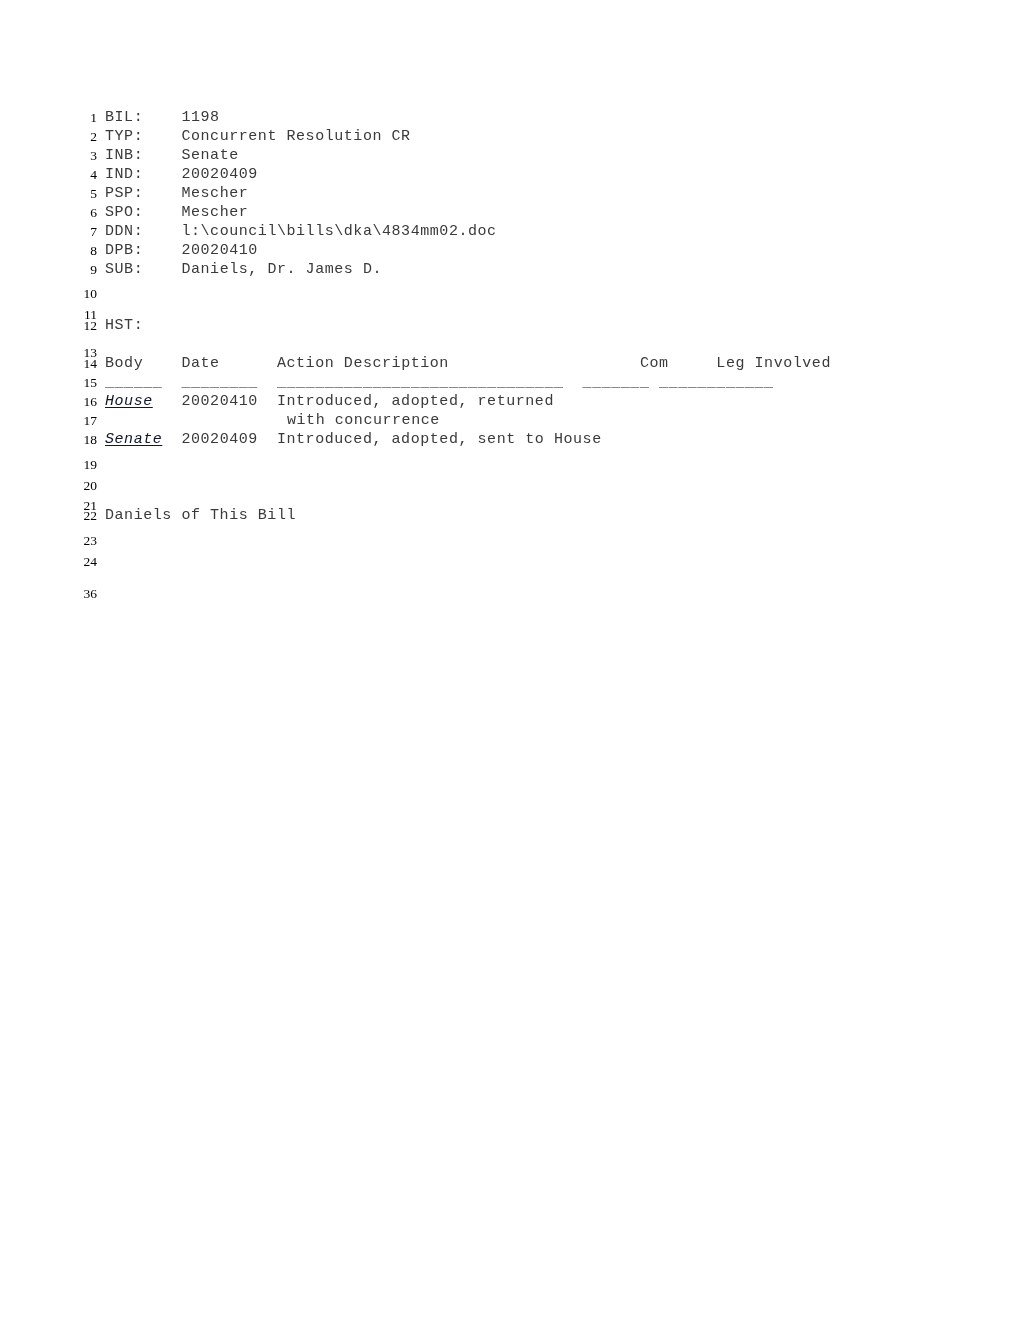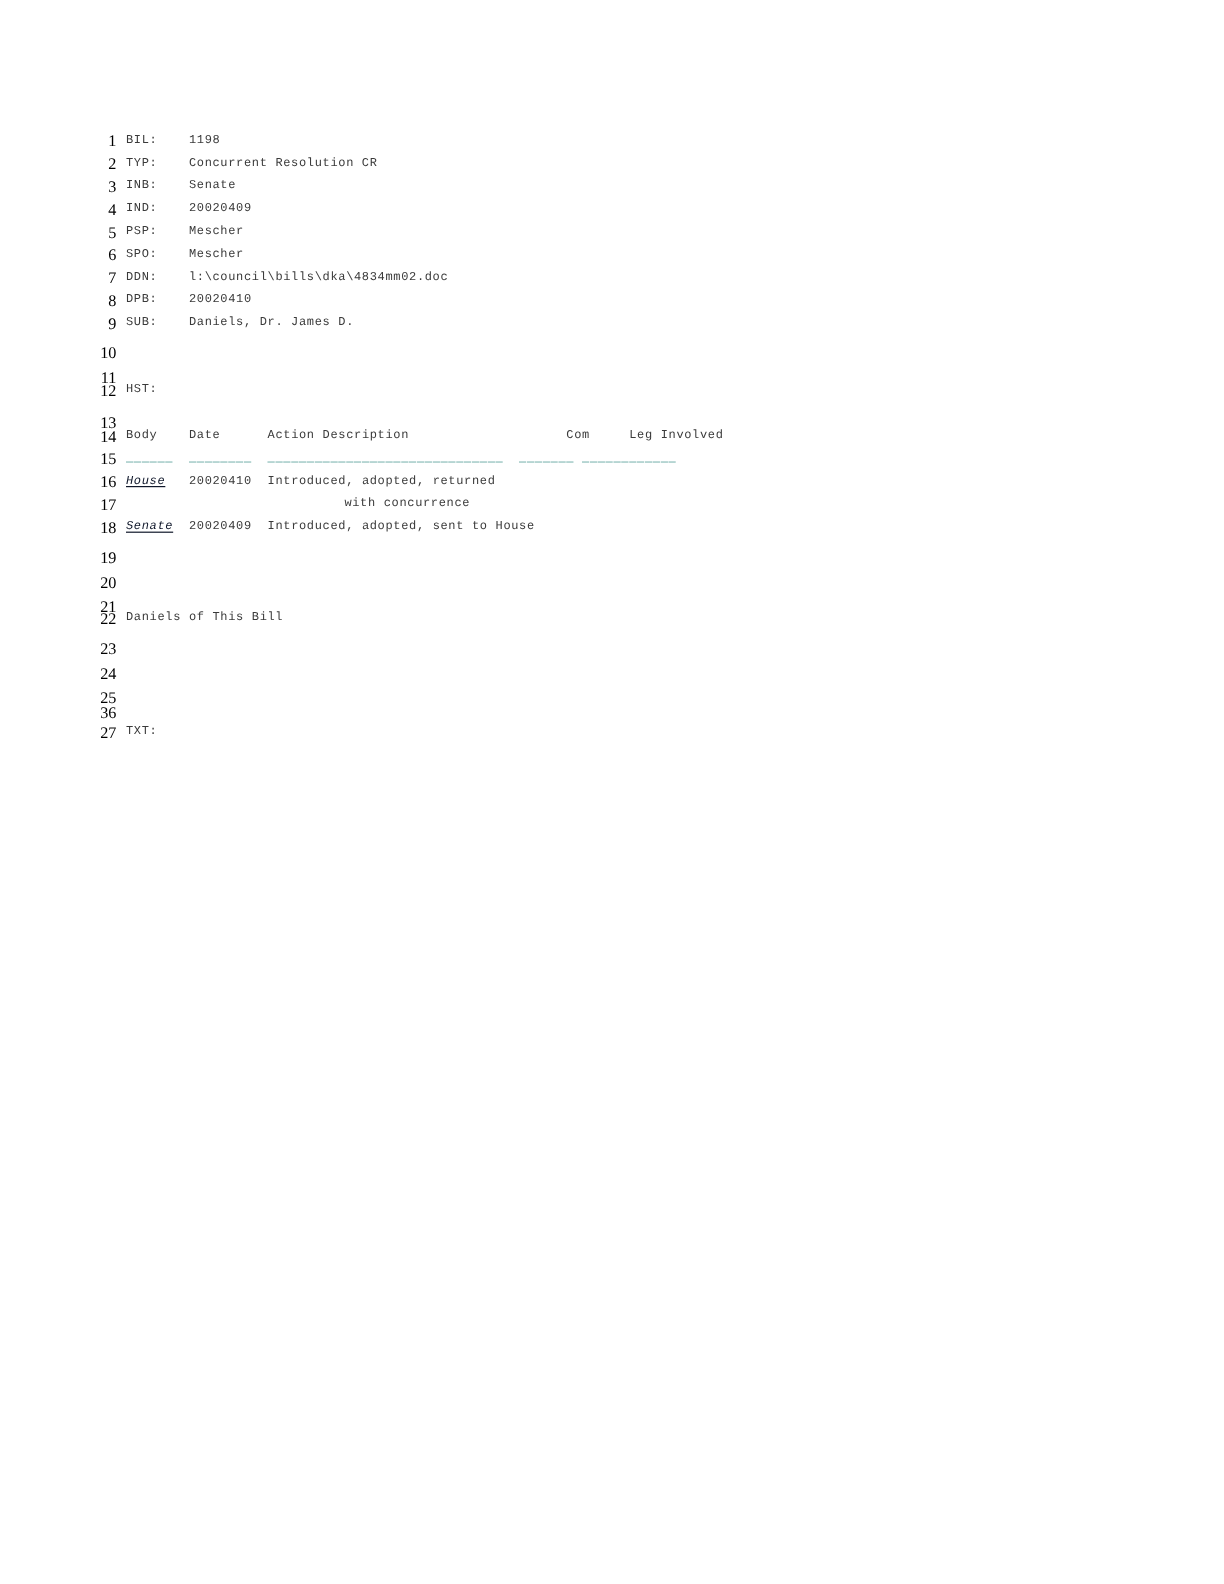--- a/index.html
+++ b/index.html
@@ -47,21 +47,21 @@
     letter-spacing: 0px;
     user-select: none;
   }
 
   .content {
     position: absolute;
     left: 105px;
     top: 0;
     white-space: pre;
     font-family: "Liberation Mono", "DejaVu Sans Mono", monospace;
-    font-size: 10px;
+    font-size: 15px;
     line-height: 19px;
     letter-spacing: 0.55px;
     color: #3a3a3a;
   }
 
   
   .link {
     color: #0f172a;
     text-decoration: underline;
     text-underline-offset: 2px;
@@ -184,26 +184,19 @@
   </div>
 
   <div class="line" style="top:531px">
     <span class="lineno">23</span>
   </div>
 
   <div class="line" style="top:552px">
     <span class="lineno">24</span>
   </div>
 
-  <div class="line" style="top:572px">
-    <span class="lineno">25</span>
-  </div>
 
   <div class="line" style="top:584px">
     <span class="lineno">36</span>
   </div>
 
-  <div class="line" style="top:601px">
-    <span class="lineno">27</span>
-    <span class="content">TXT:</span>
-  </div>
 
 </div>
 
 </body></html>

